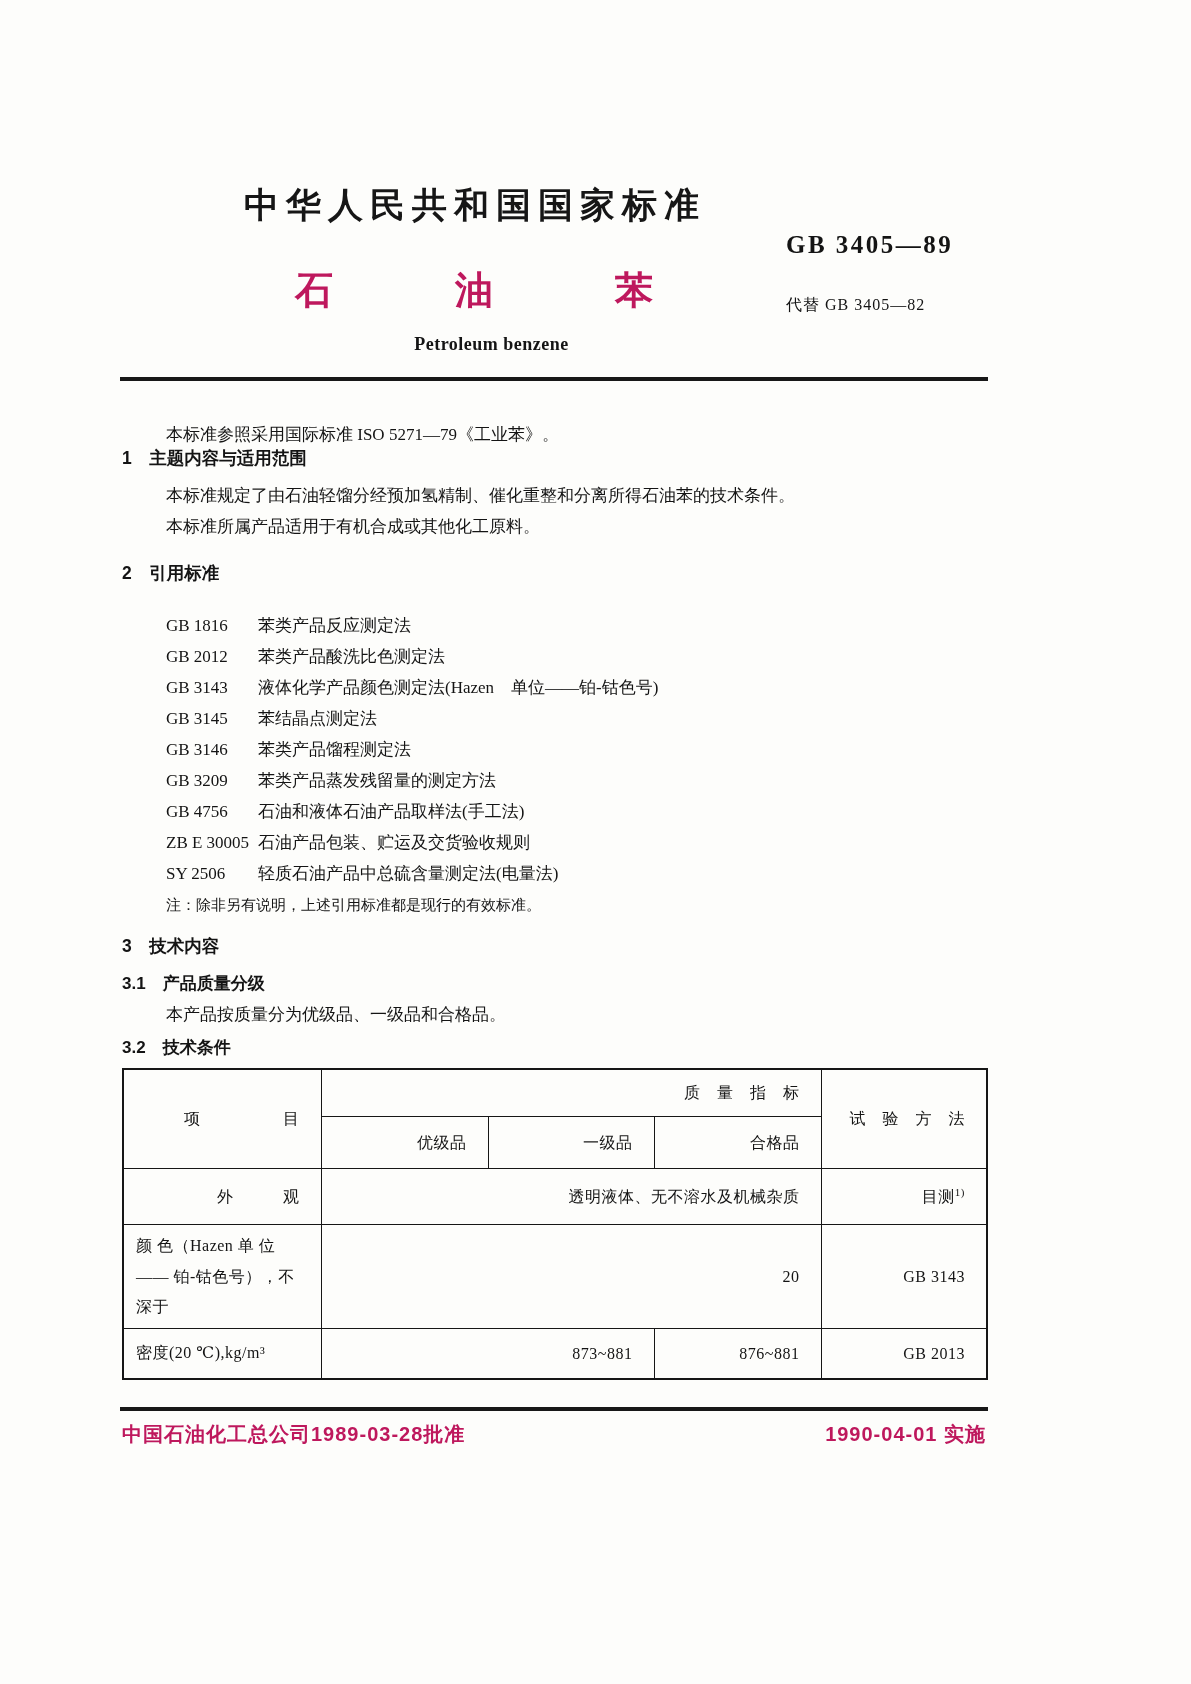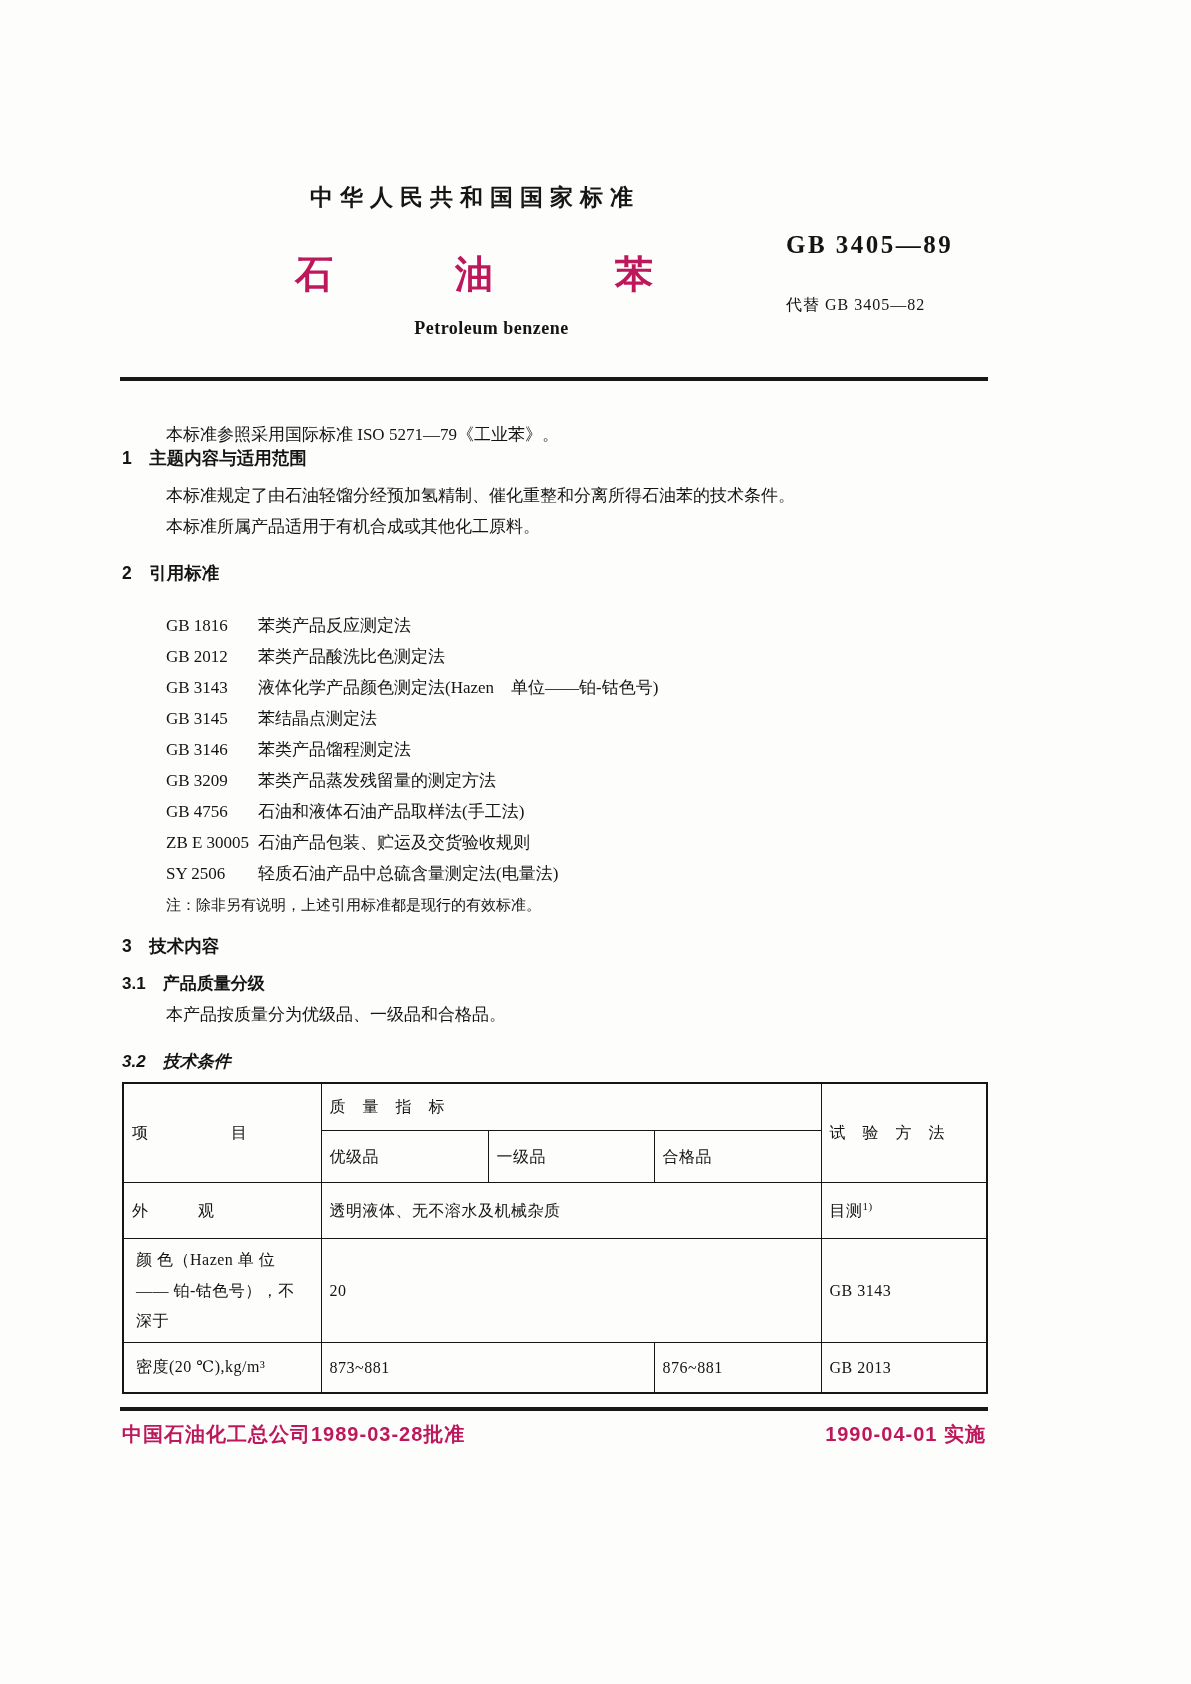--- a/index.html
+++ b/index.html
@@ -11,21 +11,21 @@
     background:#fdfdfb;
     color:#141414;
     font-family:"Liberation Serif","DejaVu Serif",serif;
     overflow:hidden;
   }
 
   
   .title-block { position:absolute; top:182px; left:0; width:950px; text-align:center; }
   .org-line {
     font-family:"Liberation Sans","DejaVu Sans",sans-serif;
-    font-weight:bold; font-size:23px; letter-spacing:7px; color:#161616;
+    font-weight:bold; font-size:35px; letter-spacing:7px; color:#161616;
   }
   .doc-title {
     margin-top:36px;
     font-family:"Liberation Sans","DejaVu Sans",sans-serif;
     font-weight:bold; font-size:38px; letter-spacing:2px; color:#be185d;
     white-space:pre;
   }
   .doc-title-en { margin-top:18px; font-weight:bold; font-size:18px; letter-spacing:0.5px;padding-left:33px; }
 
   .code-block { position:absolute; top:231px; left:786px; }
@@ -51,35 +51,35 @@
   .p-scope1 { margin-top:14px; }
   .p-scope2 { margin-top:8px; }
   .h-sec2 { margin-top:24px; }
   .ref-list { margin-top:24px; list-style:none; padding-left:44px; }
   .ref-list li { line-height:31px; white-space:nowrap; }
   .ref-code { display:inline-block; min-width:92px; }
   .note-line { margin-top:6px; padding-left:44px; font-size:15px; }
   .h-sec3 { margin-top:20px; }
   .h-sub { margin-top:14px; font-family:"Liberation Sans","DejaVu Sans",sans-serif; font-weight:bold; font-size:17px; }
   .p-31 { margin-top:8px; }
-  .h-32 { margin-top:24px;font-style:italic; }
+  .h-32 { margin-top:10px; }
 
   
   .spec-table {
     margin-top:8px;
     border-collapse:collapse;
     width:864px;
     table-layout:fixed;
     font-size:16px;
     border:2.5px solid #161616;
   }
   .spec-table td {
     border:1.5px solid #161616;
-    text-align:left; vertical-align:middle;
-    padding:4px 8px;
+    text-align:right; vertical-align:middle;
+    padding:4px 21px;
     letter-spacing:0.5px;
   }
   .c-item { width:198px; } .c-g1 { width:167px; } .c-g2 { width:166px; } .c-g3 { width:167px; } .c-method { width:166px; }
   .r-h1 { height:48px; } .r-h2 { height:52px; } .r-app { height:56px; } .r-color { height:86px; } .r-dens { height:50px; }
   .spec-table .cell-left { text-align:left; padding:6px 12px; line-height:1.9; }
   .spec-table sup { font-size:11px; }
 
   
   .footer {
     position:absolute; top:1421px; left:122px; width:864px;

